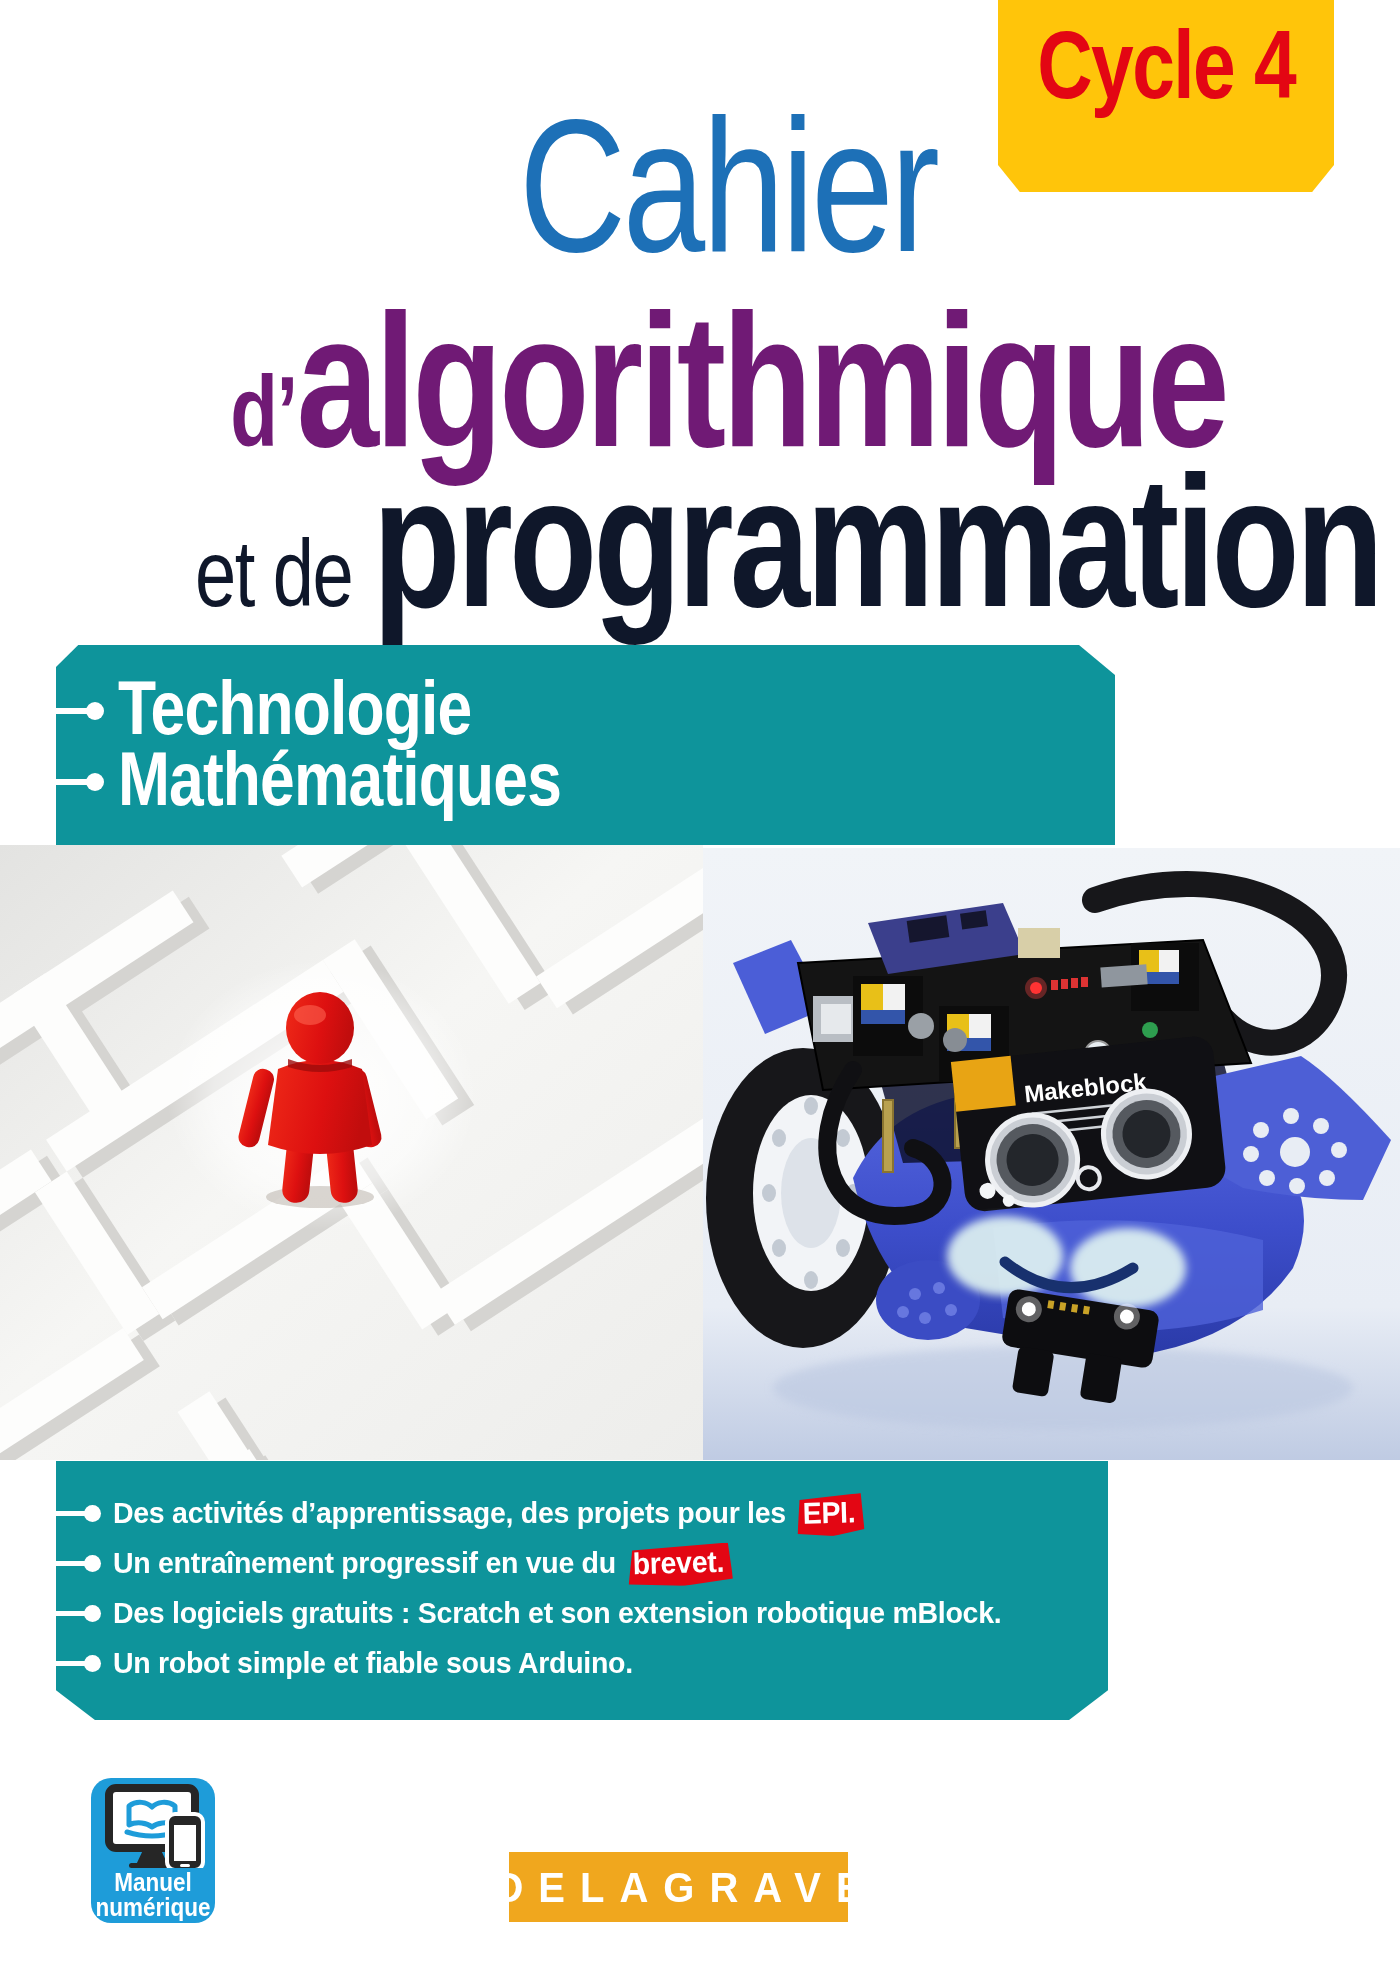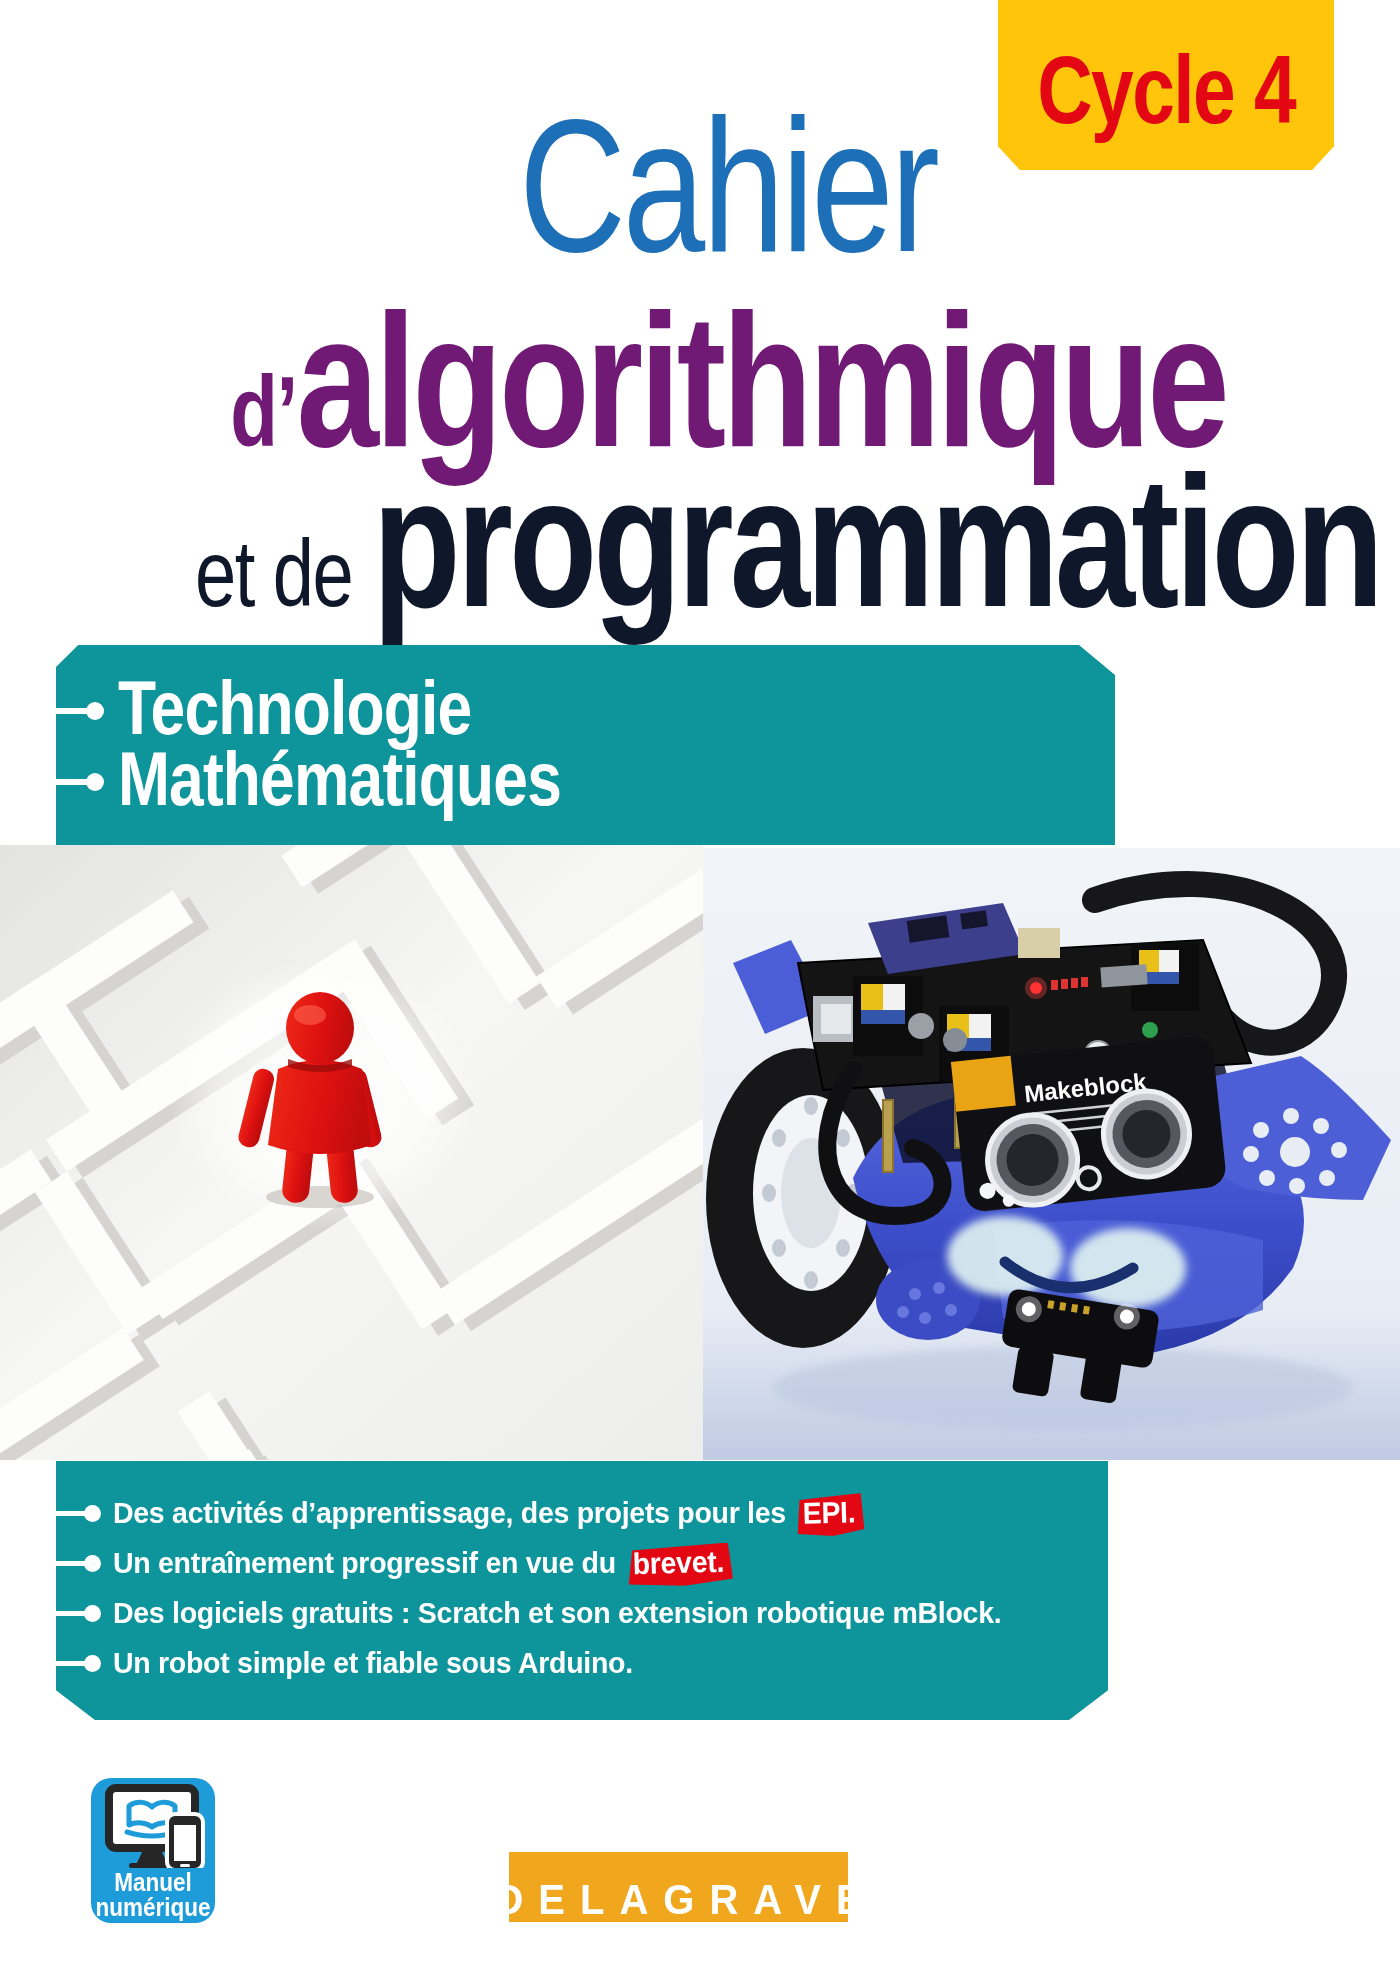--- a/index.html
+++ b/index.html
@@ -1,21 +1,21 @@
 <!DOCTYPE html>
 <html><head>
 <meta charset="utf-8">
 <style>
   html,body{margin:0;padding:0;background:#ffffff;}
   body{font-family:"Liberation Sans", sans-serif;}
   #cover{position:relative;width:1400px;height:1987px;background:#ffffff;overflow:hidden;}
 
   
-  .cycle-badge{position:absolute;left:998px;top:0;width:336px;height:170px;
-    display:flex;align-items:center;justify-content:center;
+  .cycle-badge{position:absolute;left:998px;top:0;width:336px;height:192px;
+    display:flex;align-items:flex-start;justify-content:center;
     clip-path:polygon(0 0,100% 0,100% 86%,93.5% 100%,6.5% 100%,0 86%);}
   .cycle-badge span{font-size:96px;font-weight:700;display:inline-block;
     transform:scaleX(.8);letter-spacing:-2px;padding-top:10px;}
 
   
   .title-line{position:absolute;left:0;width:1400px;text-align:center;line-height:1;white-space:nowrap;padding-left:28px;}
   .squeeze{display:inline-block;transform:scaleX(.78);transform-origin:50% 60%;white-space:nowrap;}
   .t1{top:90px;}
   .t1 .main{font-size:190px;font-weight:400;letter-spacing:-4px;}
   .t2{top:285px;}
@@ -51,21 +51,21 @@
 
   
   .photo{position:absolute;display:block;}
 
   
   .manuel-badge{position:absolute;left:55px;top:1778px;width:124px;height:145px;border-radius:20px;
     display:flex;flex-direction:column;align-items:center;}
   .manuel-badge .txt{color:#fff;font-weight:700;font-size:25px;line-height:25px;text-align:center;
     transform:scaleX(.9);margin-top:2px;}
   .publisher{position:absolute;left:509px;top:1852px;width:339px;height:70px;
-    display:flex;align-items:flex-end;justify-content:center;}
+    display:flex;align-items:center;justify-content:center;}
   .publisher span{color:#fff;font-weight:700;font-size:40px;letter-spacing:15px;
     padding-left:15px;transform:scaleY(1.05);}
 </style>
 </head>
 <body>
 
 <div id="cover">
 
   <svg class="photo" style="left:0;top:845px" width="703" height="615" viewBox="0 0 703 615">
     <defs>

